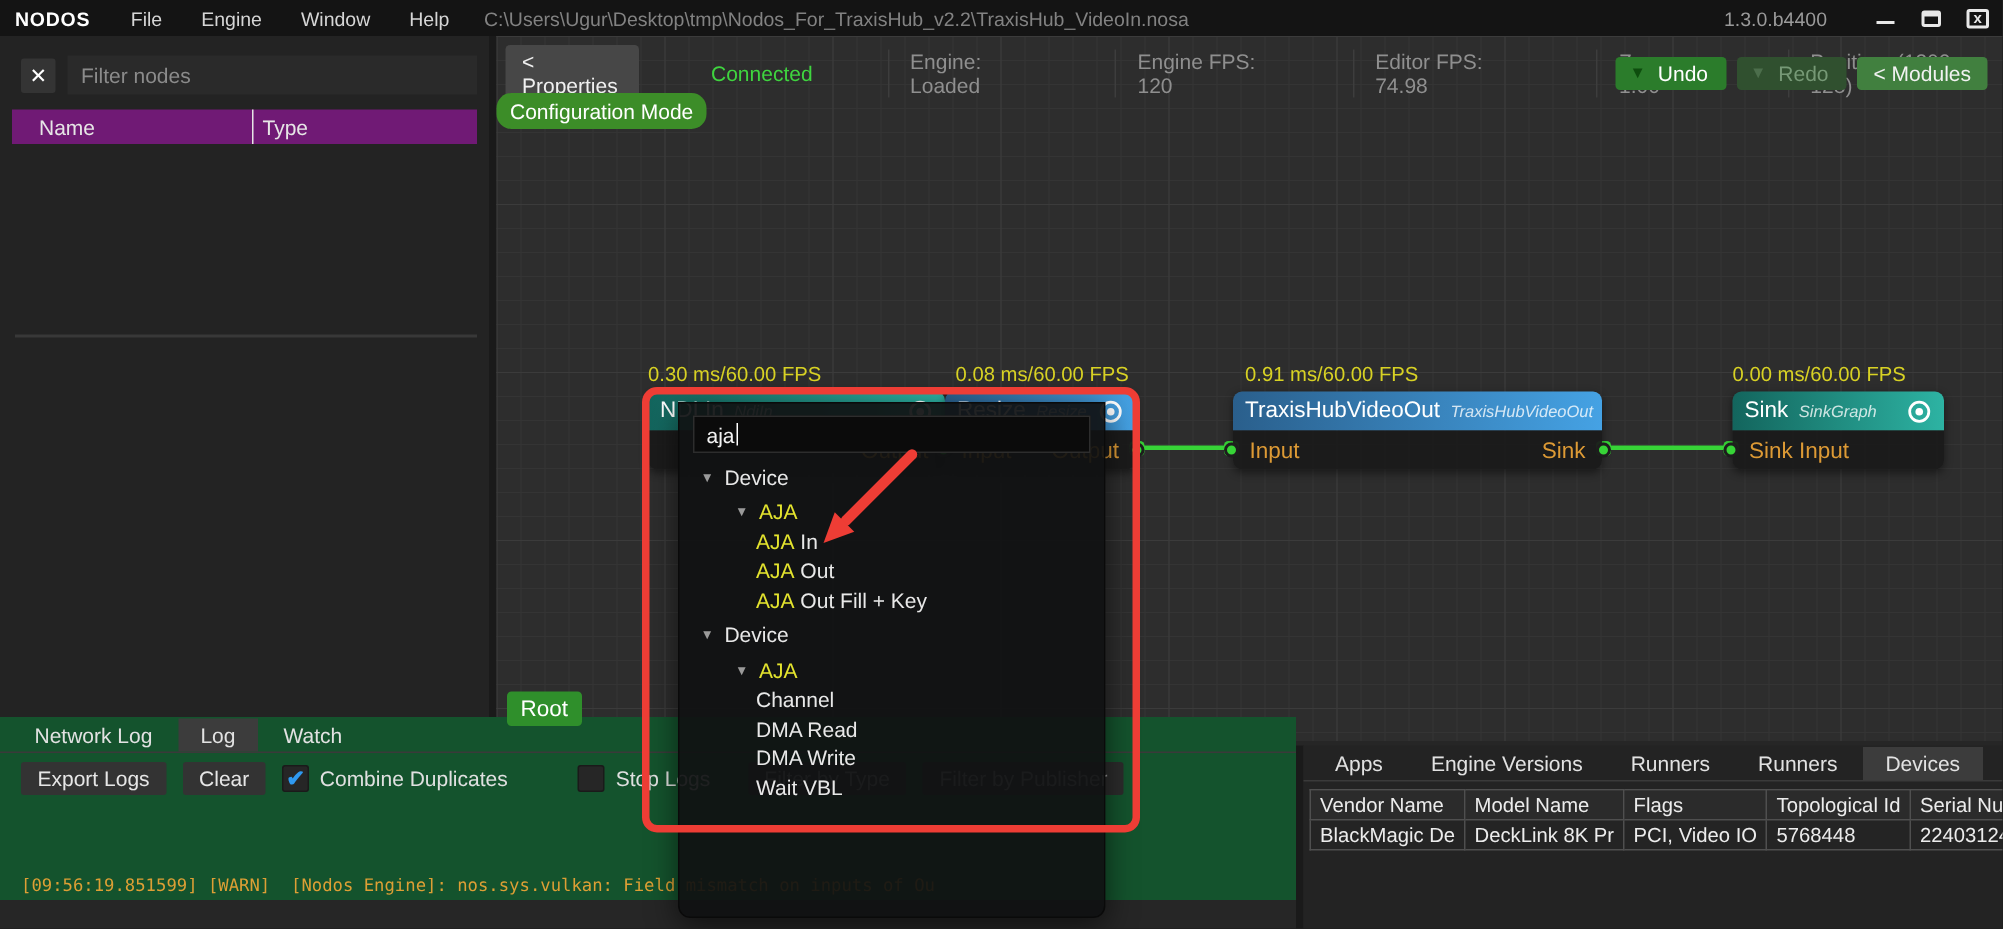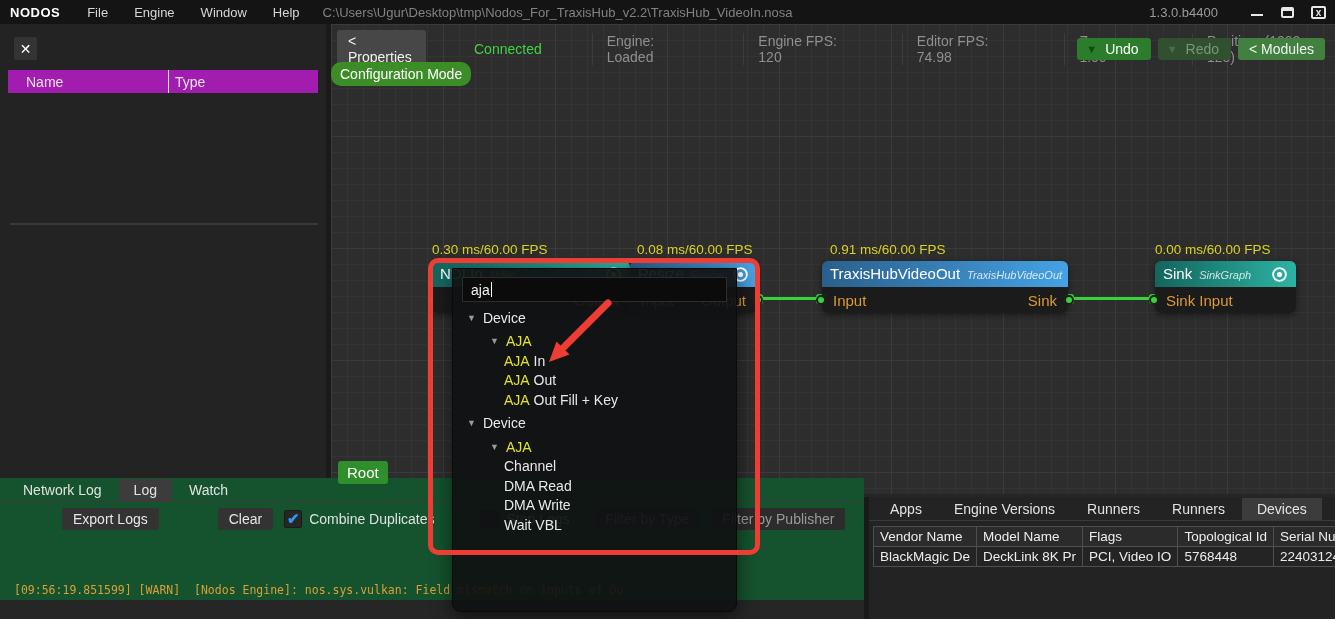--- a/index.html
+++ b/index.html
@@ -23,21 +23,21 @@
     font-size:10px; font-weight:bold; line-height:9px; text-align:center; color:#e8e8e8; }
 
   
   .left-panel { position:absolute; left:0; top:24px; width:326px; height:472px; background:#232323; }
   .filter-row { display:flex; align-items:center; padding:13px 8px 8px 14px; gap:8px; }
   .sq-btn { width:23px; height:23px; background:#343434; border-radius:2px; color:#fff;
     display:flex; align-items:center; justify-content:center; font-size:14px; }
   .filter-input { flex:1; height:26px; background:#2a2a2a; border:none; outline:none;
     color:#cfcfcf; font-size:14px; padding:0 9px; font-family:"Liberation Sans",sans-serif; }
   .filter-input::placeholder { color:#8b8b8b; }
-  .cols-row { display:flex; background:#a21caf; height:23px; margin:2px 8px 0 8px;
+  .cols-row { display:flex; background:#701a75; height:23px; margin:2px 8px 0 8px;
     align-items:center; color:#e6e6e6; font-size:14px; }
   .col-name { width:160px; padding-left:18px; }
   .col-type { flex:1; padding-left:6px; border-left:1px solid #e5e5e5; height:100%; display:flex; align-items:center; }
   .list-divider { position:absolute; left:10px; right:8px; top:199px; height:2px; background:#4a4a4a; opacity:.55; }
   .hscroll-thumb { position:absolute; left:123px; top:466px; width:50px; height:5px; background:#4f4f4f; border-radius:3px; }
 
   
   .vsplit-main { position:absolute; left:326px; top:24px; width:5px; height:472px; background:#1a1a1a; }
   .vsplit-bottom { position:absolute; left:864px; top:497px; width:5px; height:122px; background:#1a1a1a; }
 
@@ -111,21 +111,21 @@
     border:5px solid #ee3d35; border-radius:10px; z-index:40; pointer-events:none; }
   .anno-arrow { position:absolute; left:528px; top:295px; z-index:41; pointer-events:none; }
 
   
   .log-panel { position:absolute; left:0; top:478px; width:864px; height:122px; background:#14532d; font-size:14px; }
   .tabs { display:flex; align-items:flex-end; height:24px; padding-left:8px; gap:2px;
     border-bottom:1px solid #3a3a3a; color:#e2e2e2; }
   .tab { padding:3px 15px; }
   .tab.active { background:#3c3c3c; }
   .log-toolbar { display:flex; align-items:center; gap:11px; padding:6px 8px 5px 14px; color:#e0e0e0; }
-  .btn-dark { background:#333; color:#e6e6e6; border-radius:2px; padding:3px 11px;margin-left:48px; }
+  .btn-dark { background:#333; color:#e6e6e6; border-radius:2px; padding:3px 11px; }
   .chk-wrap { display:flex; align-items:center; gap:7px; }
   .chk { width:18px; height:18px; background:#262626; border:1px solid #1a1a1a; border-radius:2px;
     display:flex; align-items:center; justify-content:center; }
   .chk.checked { color:#2f99f0; font-size:15px; font-weight:bold; }
   .btn-filter { background:#2c2c2c; color:#9a9a9a; border-radius:2px; padding:3px 11px; }
   .log-lines { padding:4px 0 0 14px; font-family:"DejaVu Sans Mono", monospace;
     font-size:11.5px; color:#dd9f35; line-height:20.5px; white-space:pre; }
 
   
   .dev-panel { position:absolute; left:869px; top:497px; width:466px; height:122px; background:#232323; font-size:14px; }
@@ -161,20 +161,21 @@
           <span class="ic-close">x</span>
         </span>
     </div>
   </div>
 
   <div class="left-panel">
     <div class="filter-row">
       <span class="sq-btn">
           <span>✕</span>
         </span>
+      <input class="filter-input" placeholder="Filter nodes" style="">
     </div>
     <div class="cols-row">
       <span class="col-name">Name</span>
       <span class="col-type">Type</span>
     </div>
     <div class="list-divider"></div>
     <div class="hscroll-thumb"></div>
   </div>
 
   <div class="vsplit-main"></div>

